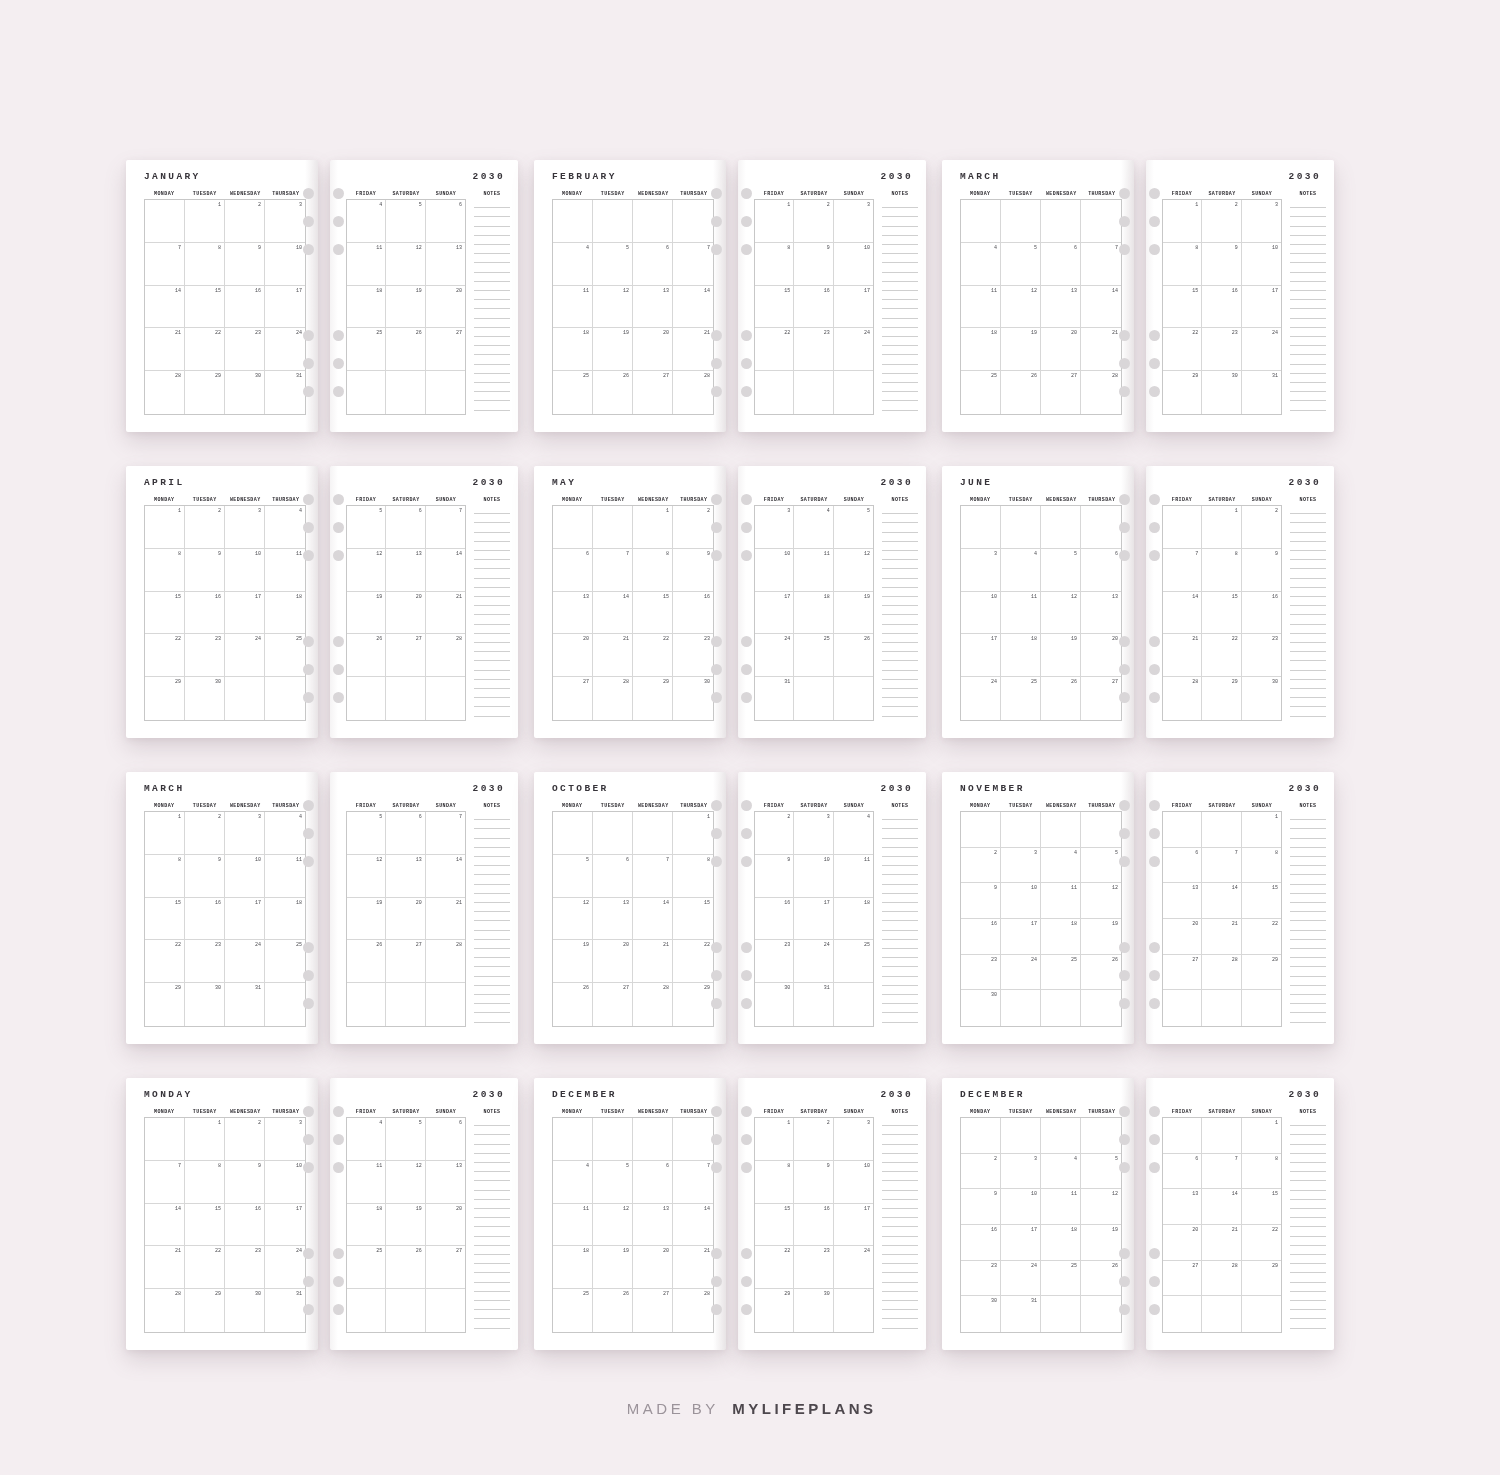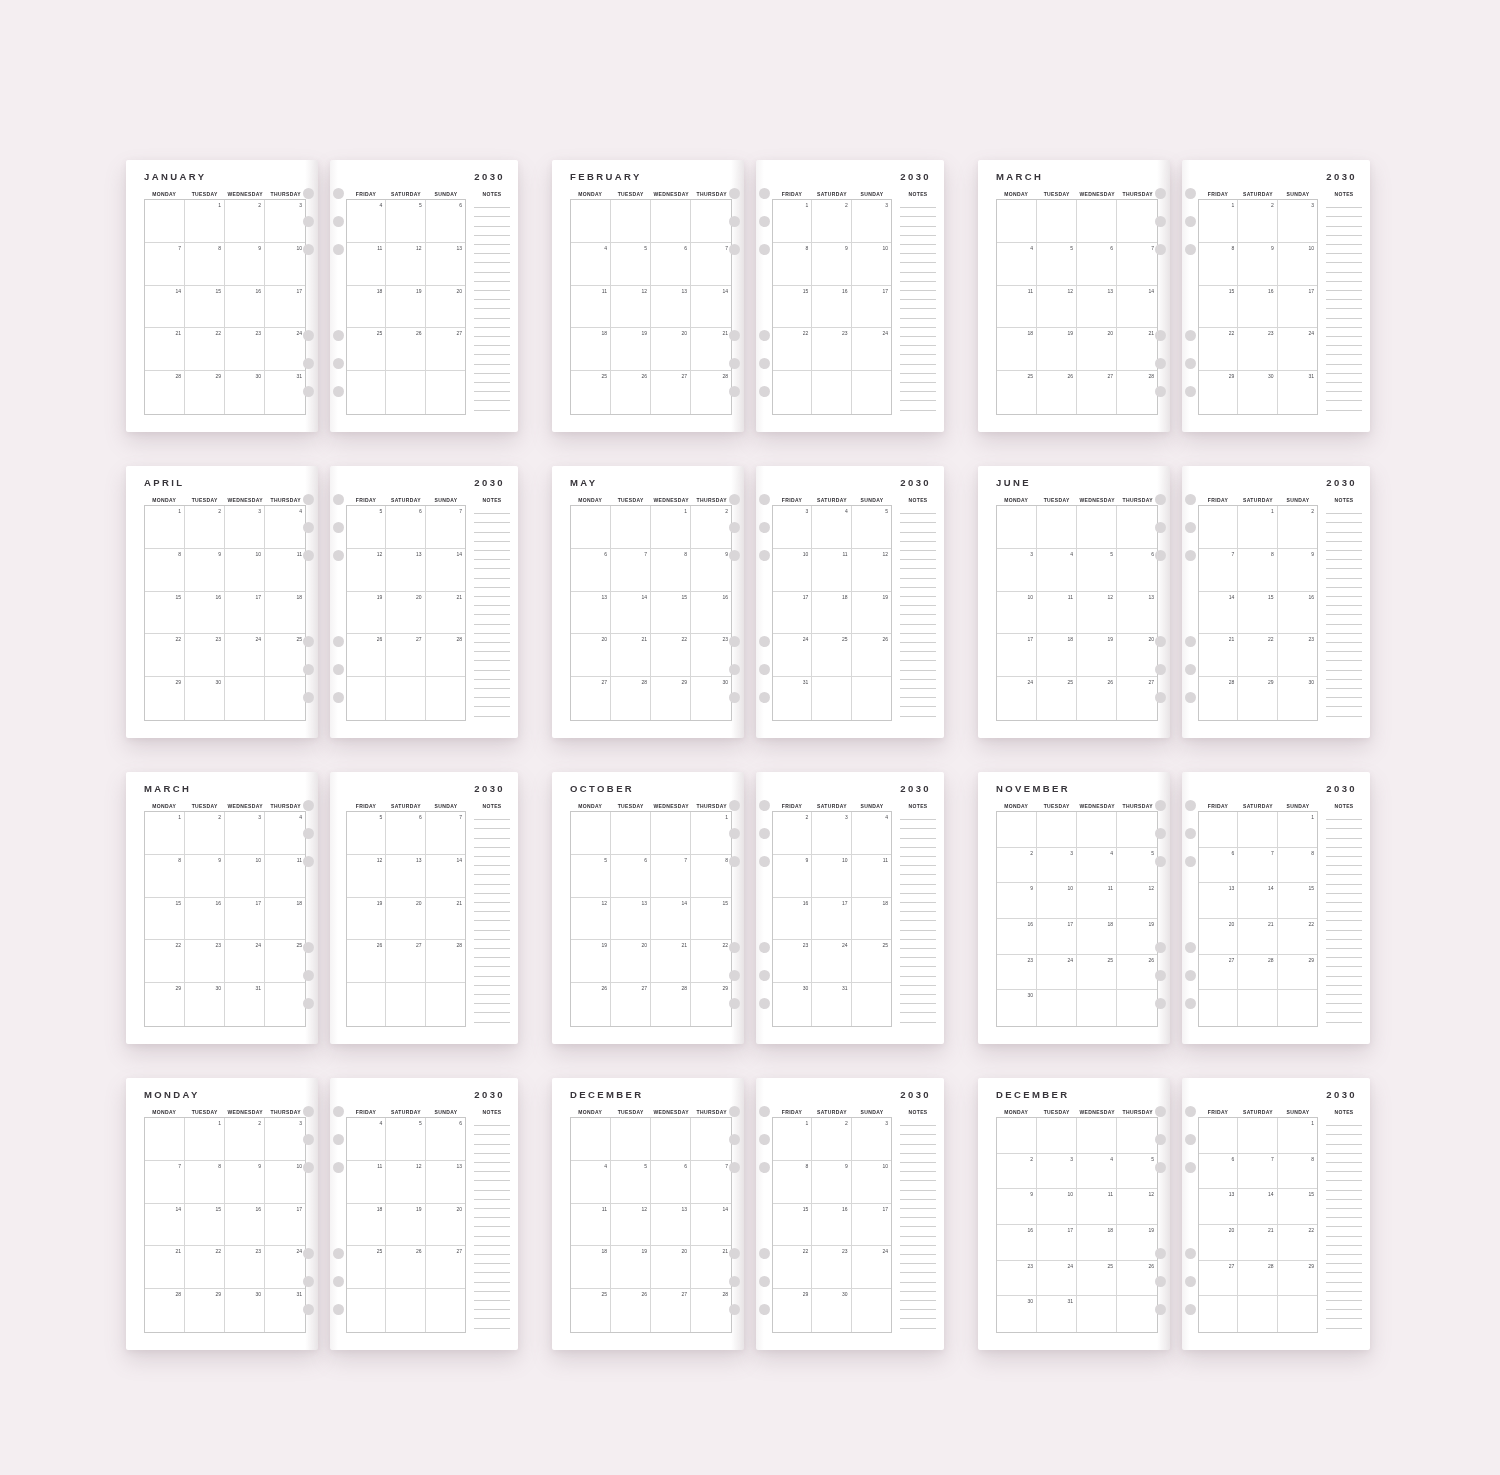--- a/index.html
+++ b/index.html
@@ -8,21 +8,21 @@
     font-family:"Liberation Sans",sans-serif;overflow:hidden;
   }
   .title{
     position:absolute;top:60px;left:0;width:100%;text-align:center;
     font-size:40px;font-weight:800;letter-spacing:13px;color:#29262b;
     margin:0;text-indent:13px;
   }
   .months-grid{
     position:absolute;top:160px;left:126px;
     display:grid;grid-template-columns:repeat(3,392px);
-    grid-auto-rows:272px;gap:34px 34px;
+    grid-auto-rows:272px;gap:34px 16px;font-family:Liberation Mono, monospace;
   }
   .spread{position:relative;width:392px;height:272px;display:flex;gap:12px;}
   .page{
     position:relative;width:192px;height:272px;background:#ffffff;border-radius:2px;
     box-shadow:0 10px 22px rgba(122,96,108,0.20),0 2px 6px rgba(122,96,108,0.10);
     flex:none;
   }
   .page.right{width:188px;}
   .page.left::after{
     content:"";position:absolute;top:0;right:0;bottom:0;width:13px;border-radius:0 2px 2px 0;
@@ -1134,13 +1134,17 @@
             <div class="hole" style="top: 28px;"></div>
             <div class="hole" style="top: 56px;"></div>
             <div class="hole" style="top: 84px;"></div>
             <div class="hole" style="top: 170px;"></div>
             <div class="hole" style="top: 198px;"></div>
             <div class="hole" style="top: 226px;"></div>
           </div>
     </div>
   </div>
 </div>
+  <div class="footer">
+    <span class="made-by">MADE BY</span>
+    <span class="brand">MYLIFEPLANS</span>
+  </div>
 </div>
 
 </body></html>

